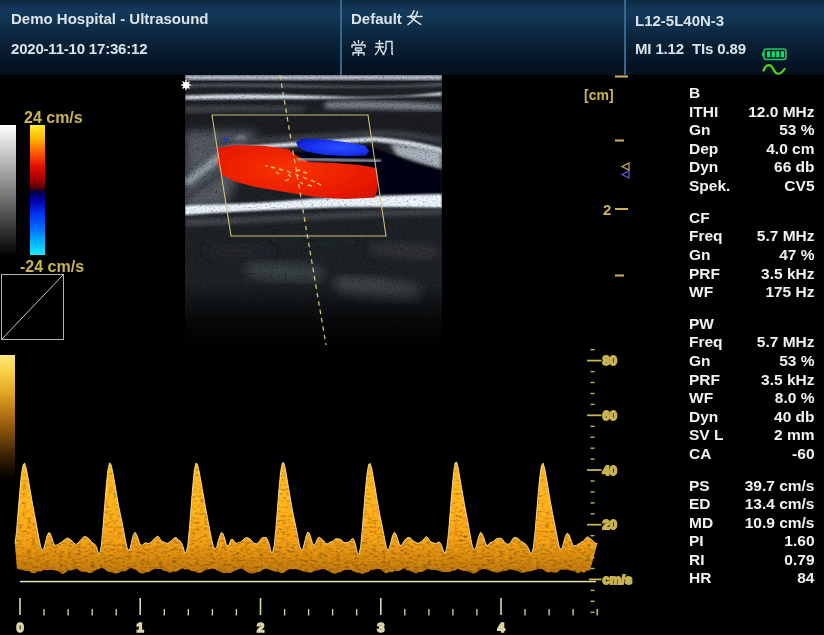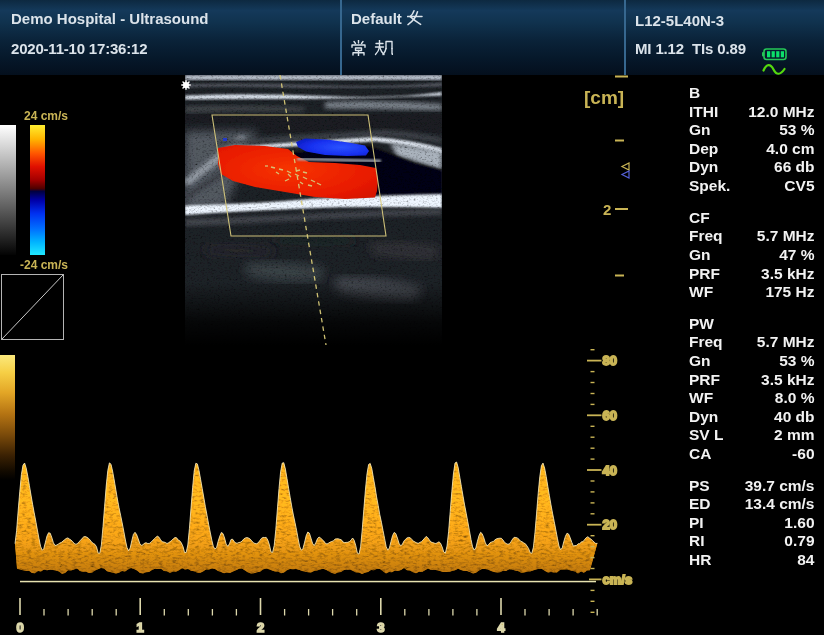--- a/index.html
+++ b/index.html
@@ -23,21 +23,21 @@
 #pwbar { left:0; top:355px; width:15px; height:125px;
   background:linear-gradient(180deg,#fbe97c 0%,#f6cf45 14%,#e3a626 30%,#b57413 47%,#7a4a0a 64%,#3c2203 80%,#120a00 93%,#000 100%); }
 
 
 #panel { left:689px; top:84.3px; width:125.5px; color:#f2f2f2;
   font-size:15.5px; font-weight:bold; line-height:18.55px; }
 #panel .r { position:relative; height:18.55px; white-space:nowrap; }
 #panel .r b { position:absolute; right:0; font-weight:bold; }
 #panel .gap { height:13.3px; }
 
-.lab { position:absolute; color:#c9b455; font-weight:bold; font-size:12px; white-space:nowrap; }
+.lab { position:absolute; color:#c9b455; font-weight:bold; font-size:16px; white-space:nowrap; }
 svg text { fill:#c9b455; font-family:"Liberation Sans",sans-serif; font-weight:bold; font-size:13px; }
 </style></head>
 <body>
 <div id="page">
 
   <div class="abs" id="topbar">
     <div class="sep" style="left:340px"></div>
     <div class="sep" style="left:624px"></div>
     <div class="tbt" style="left:11px;top:10px">Demo Hospital - Ultrasound</div>
     <div class="tbt" style="left:11px;top:40px;letter-spacing:-0.2px">2020-11-10 17:36:12</div>
@@ -204,21 +204,21 @@
         <line x1="6" y1="8.8" x2="6" y2="10.2"></line>
       <line x1="1.8" y1="6" x2="3.2" y2="6"></line>
         <line x1="8.8" y1="6" x2="10.2" y2="6"></line>
       <line x1="3" y1="3" x2="4" y2="4"></line>
         <line x1="8" y1="8" x2="9" y2="9"></line>
       <line x1="9" y1="3" x2="8" y2="4"></line>
         <line x1="4" y1="8" x2="3" y2="9"></line>
     </g>
   </svg>
 
-  <div class="lab" style="left:584px;top:87px;font-size:19px">[cm]</div>
+  <div class="lab" style="left:584px;top:87px;font-size:14px">[cm]</div>
   <svg class="abs" style="left:600px;top:75px" width="35" height="210">
     <g stroke="#c9b455" stroke-width="2">
       <line x1="15" y1="1.5" x2="28" y2="1.5"></line>
       <line x1="15" y1="65.5" x2="24" y2="65.5"></line>
       <line x1="15" y1="134" x2="28" y2="134"></line>
       <line x1="15" y1="200.5" x2="24" y2="200.5"></line>
     </g>
     <text x="3" y="140" style="font-size:15px">2</text>
   </svg>
 
@@ -334,18 +334,19 @@
 <div class="r"><span>Freq</span><b>5.7 MHz</b></div>
 <div class="r"><span>Gn</span><b>53 %</b></div>
 <div class="r"><span>PRF</span><b>3.5 kHz</b></div>
 <div class="r"><span>WF</span><b>8.0 %</b></div>
 <div class="r"><span>Dyn</span><b>40 db</b></div>
 <div class="r"><span>SV L</span><b>2 mm</b></div>
 <div class="r"><span>CA</span><b>-60</b></div>
 <div class="gap"></div>
 <div class="r"><span>PS</span><b>39.7 cm/s</b></div>
 <div class="r"><span>ED</span><b>13.4 cm/s</b></div>
+<div class="r"><span>MD</span><b>10.9 cm/s</b></div>
 <div class="r"><span>PI</span><b>1.60</b></div>
 <div class="r"><span>RI</span><b>0.79</b></div>
 <div class="r"><span>HR</span><b>84</b></div>
   </div>
 
 </div>
 
 </body></html>

